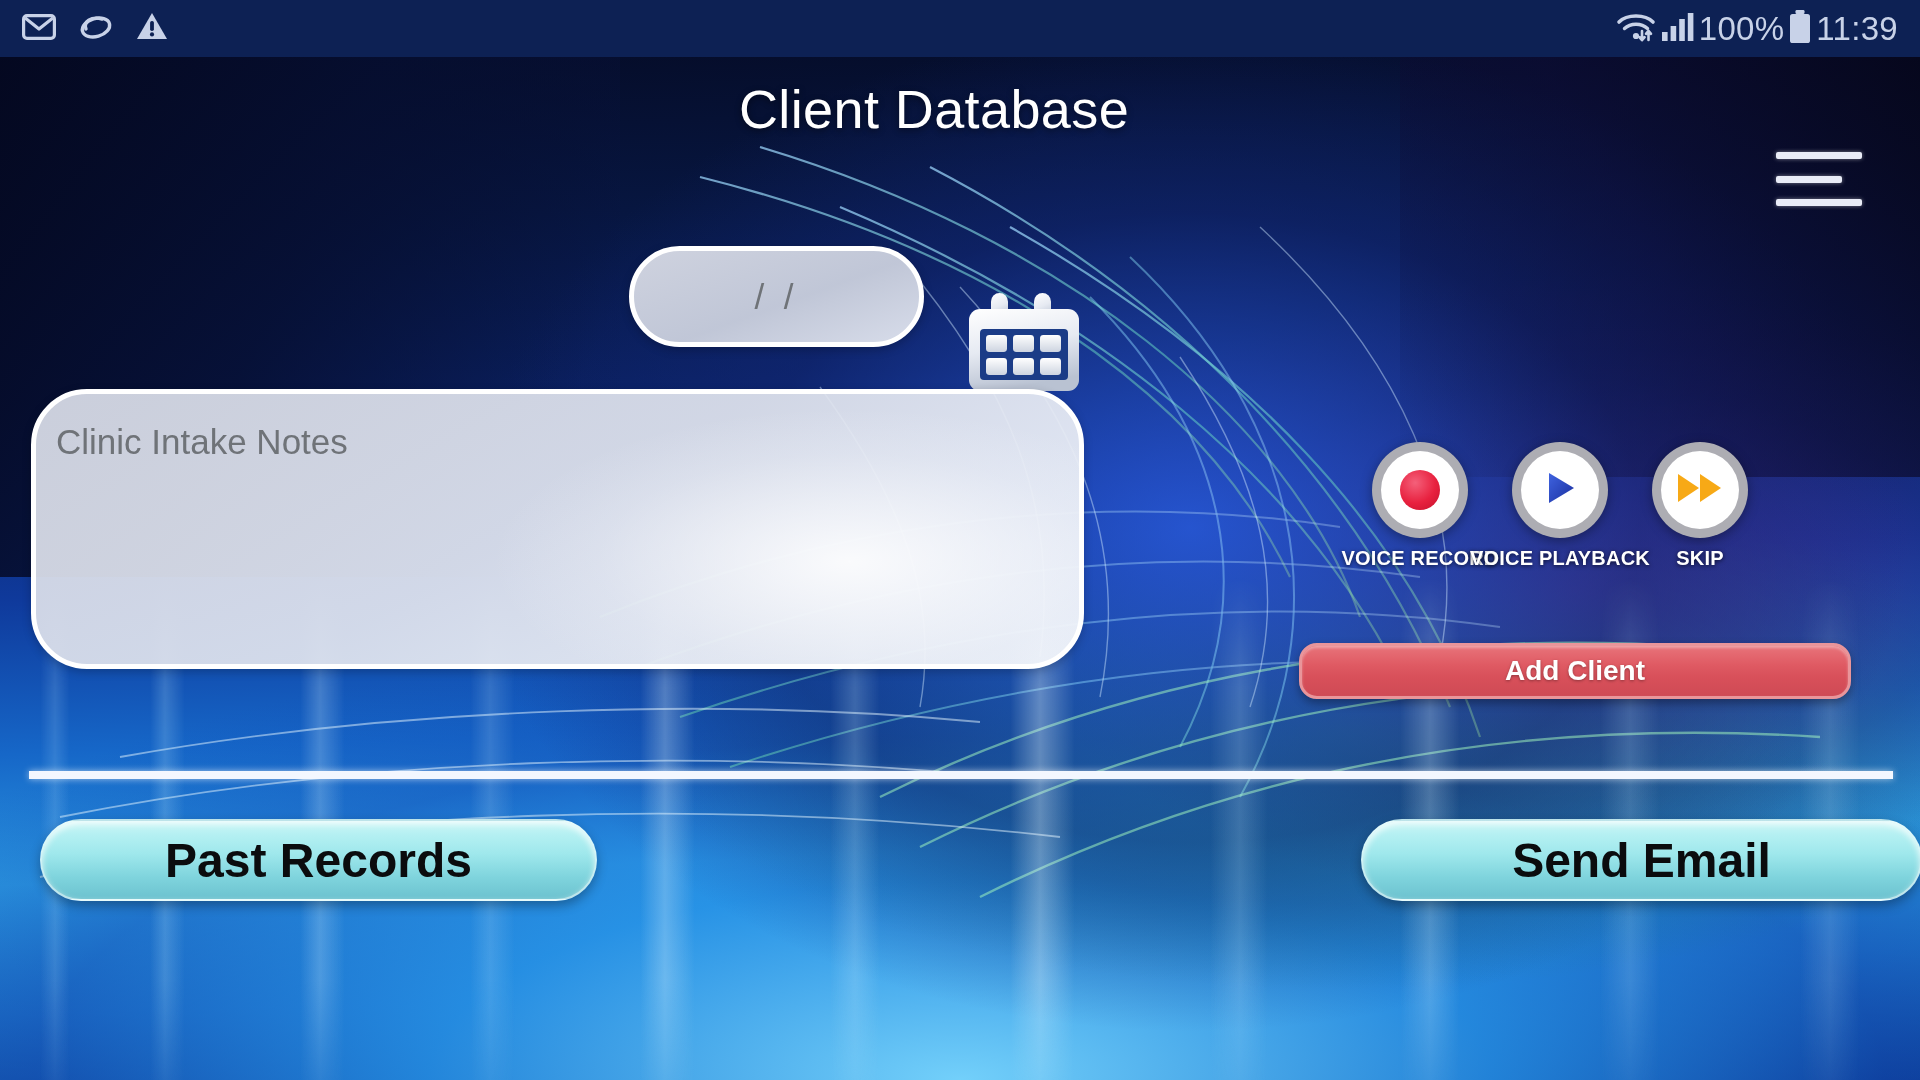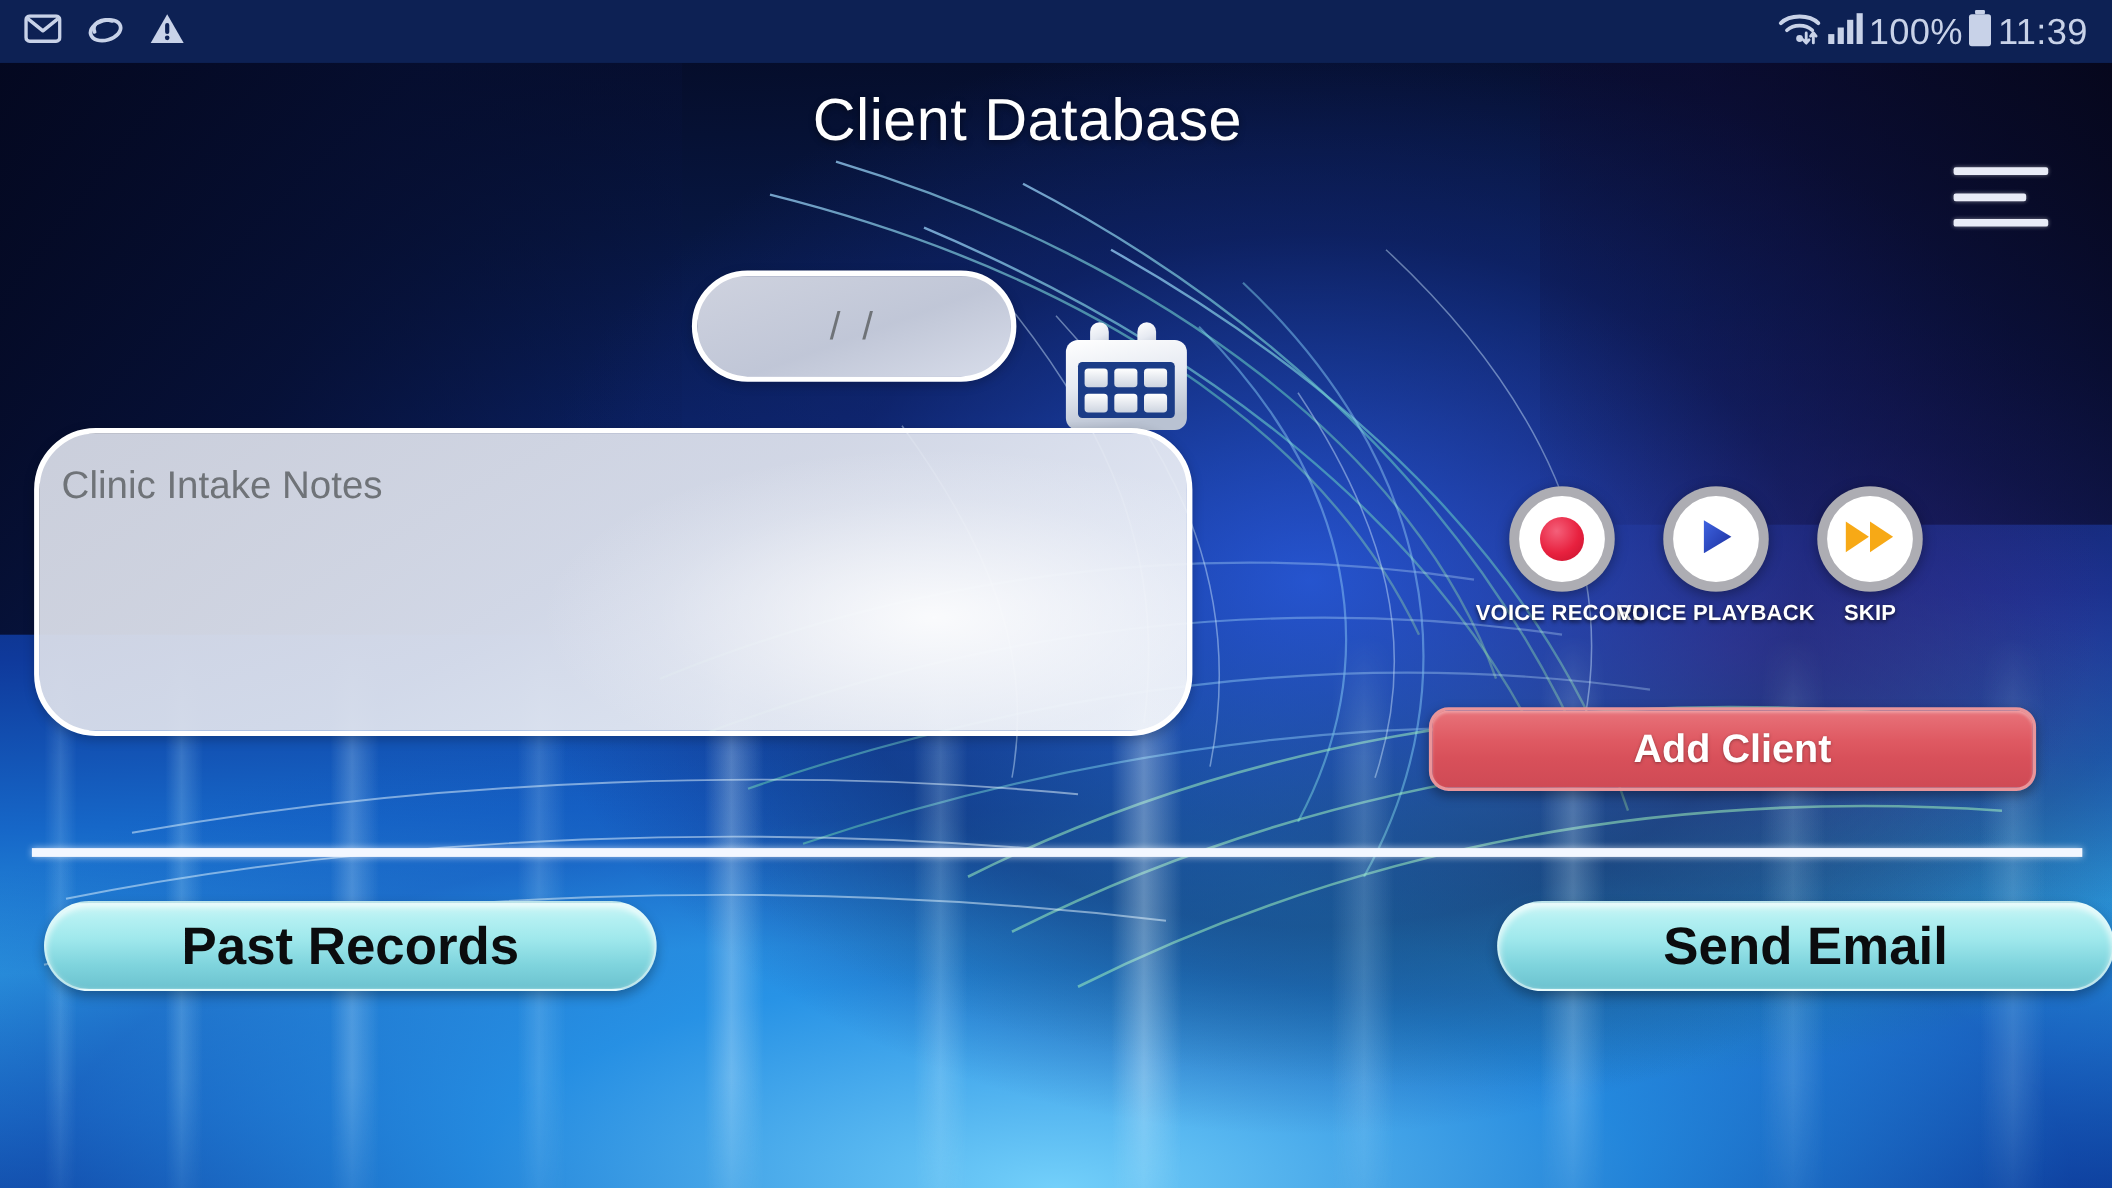--- a/index.html
+++ b/index.html
@@ -177,27 +177,27 @@
     text-shadow: 0 1px 4px rgba(0,0,0,0.7);
   }
   #record-dot {
     width: 40px; height: 40px; border-radius: 50%;
     background: radial-gradient(circle at 38% 32%, #f4607a 0%, #e8213f 55%, #c5102c 100%);
   }
 
   
   #add-client-button {
     position: absolute; left: 1299px; top: 586px;
-    width: 552px; height: 76px;
+    width: 552px; height: 56px;
     border-radius: 18px;
     background: linear-gradient(180deg, #e8737a 0%, #df5a63 38%, #d8505a 62%, #cf4a55 100%);
     border: 3px solid #e9959a;
     box-shadow: 0 4px 10px rgba(0,0,0,0.35), inset 0 2px 3px rgba(255,255,255,0.35);
     display: flex; align-items: center; justify-content: center;
-    color: #ffffff; font-size: 36px; font-weight: bold;
+    color: #ffffff; font-size: 28px; font-weight: bold;
     text-shadow: 0 1px 3px rgba(0,0,0,0.35);
     cursor: pointer;
   }
 
   
   #divider {
     position: absolute; left: 29px; top: 714px; width: 1864px; height: 8px;
     background: #f3f7ff;
     box-shadow: 0 0 7px rgba(255,255,255,0.6);
   }

